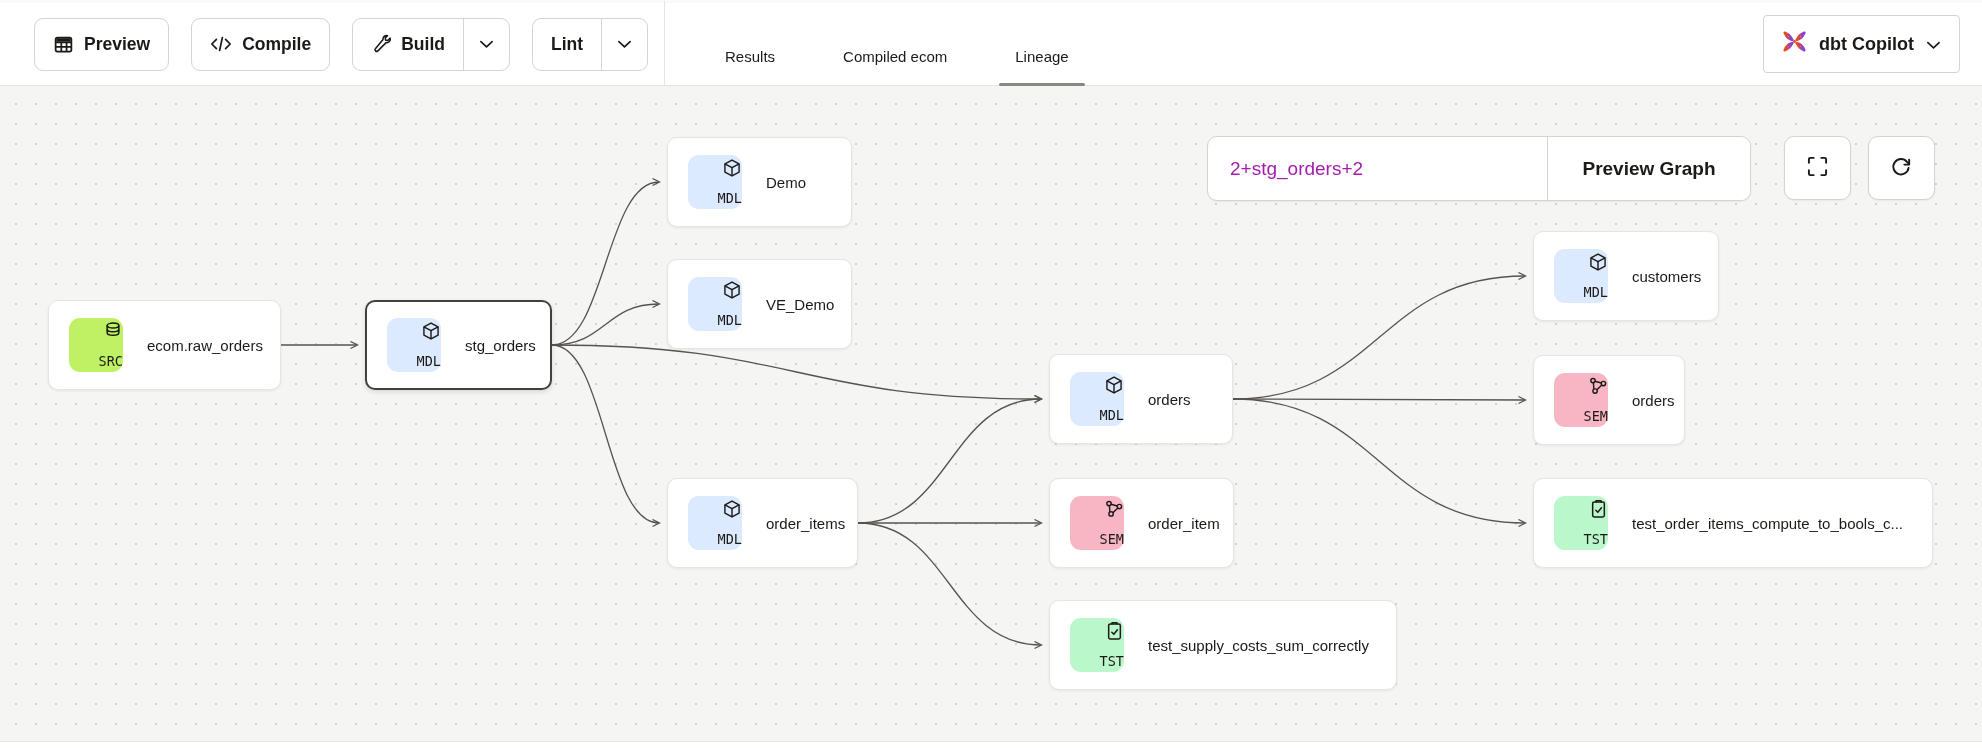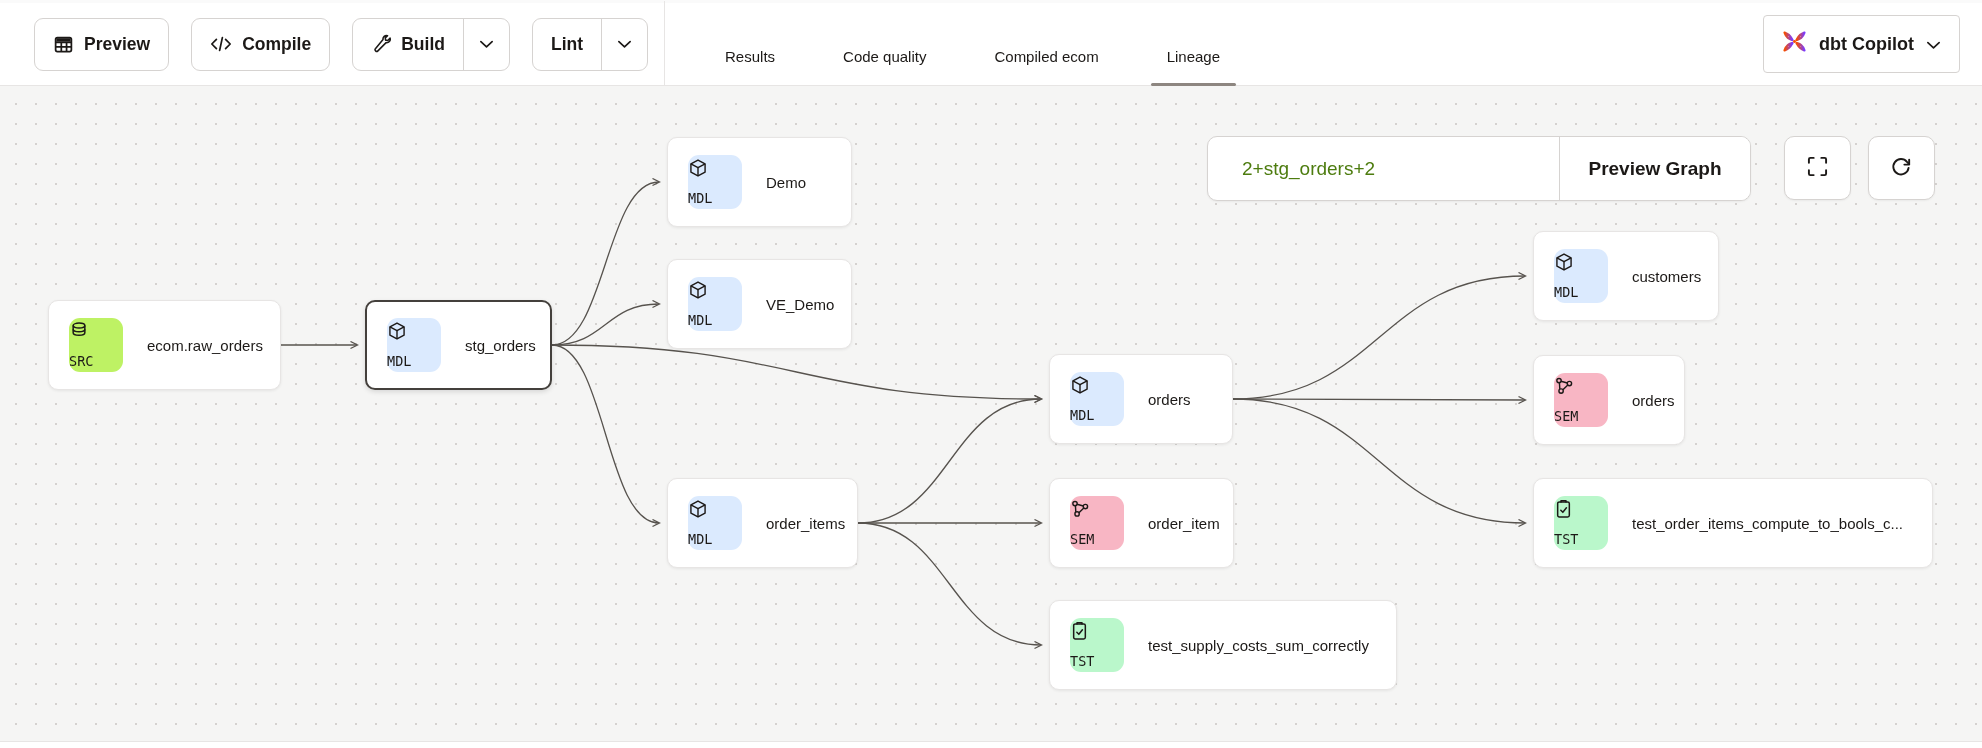--- a/index.html
+++ b/index.html
@@ -52,35 +52,35 @@
 
   .node {
     position:absolute; height:90px; background:#fff;
     border:1px solid var(--node-border,#e7e5e4); border-radius:10px;
     box-shadow:0 1px 3px rgba(0,0,0,0.07);
     display:flex; align-items:center; gap:24px; padding-left:20px; cursor:pointer;
   }
   .node.selected { border:2px solid var(--node-sel,#44403c); box-shadow:0 2px 5px rgba(0,0,0,0.12); }
   .badge {
     width:54px; height:54px; border-radius:11px; flex:0 0 auto;
-    display:flex; flex-direction:column; align-items:flex-start; justify-content:center; gap:14px;
+    display:flex; flex-direction:column; align-items:flex-end; justify-content:center; gap:14px;
   }
   .badge .blabel { font-family:"DejaVu Sans Mono", monospace; font-size:13.5px; font-weight:500; color:#1c1917; line-height:1; }
   .badge svg { display:block; }
   .node .nlabel { font-size:15px; color:#1c1917; white-space:nowrap; }
 
   
   .selector-box {
     position:absolute; left:1207px; top:50px; width:544px; height:65px;
     background:#fff; border:1px solid #d6d3d1; border-radius:10px;
     box-shadow:0 1px 2px rgba(0,0,0,0.05); display:flex; overflow:hidden;
   }
   .selector-box input {
     width:339px; border:none; outline:none; padding:0 22px;
-    font-size:19px; color:#4d7c0f; font-family:"Liberation Sans", sans-serif; background:transparent;margin-left:12px;
+    font-size:19px; color:#a21caf; font-family:"Liberation Sans", sans-serif; background:transparent;
   }
   .selector-box .update-btn {
     flex:1; border:none; border-left:1px solid #d6d3d1; background:#fff;
     font-size:19px; font-weight:600; color:#1c1917; cursor:pointer;
     font-family:"Liberation Sans", sans-serif;
   }
   .icon-btn {
     position:absolute; top:50px; width:67px; height:64px; background:#fff;
     border:1px solid #d6d3d1; border-radius:10px; box-shadow:0 1px 2px rgba(0,0,0,0.05);
     display:flex; align-items:center; justify-content:center; cursor:pointer;
@@ -149,21 +149,20 @@
             </svg>
         </span>
       </span>
     </div>
   </div>
 
   <div class="v-divider"></div>
 
   <nav class="tabs" id="tabs">
       <div class="tab">Results</div>
-      <div class="tab">Code quality</div>
       <div class="tab">Compiled ecom</div>
       <div class="tab active">Lineage</div>
     </nav>
 
   <div class="toolbar-right">
     <button class="copilot-btn">
       <span>
         <svg width="25" height="23" viewBox="0 0 24 22">
           <defs>
             <linearGradient id="cpG" x1="0" y1="0" x2="1" y2="0">

